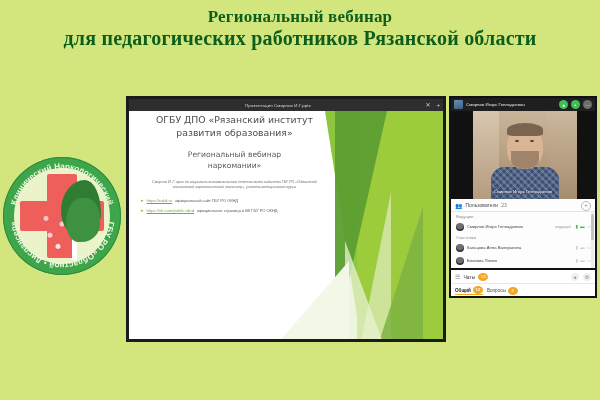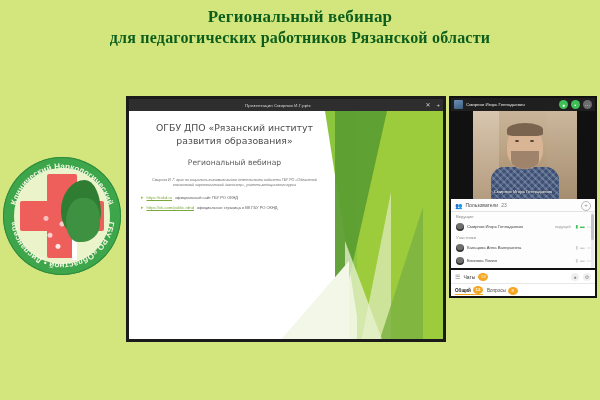--- a/index.html
+++ b/index.html
@@ -10,21 +10,21 @@
   }
 
   
   .header{
     position:absolute;left:0;top:6px;width:600px;text-align:center;
     font-family:"Liberation Serif", serif;
     font-weight:bold;color:#0d5e1c;
     letter-spacing:.2px;
   }
   .header .l1{font-size:17px;line-height:21px;}
-  .header .l2{font-size:16px;line-height:22px;}
+  .header .l2{font-size:20px;line-height:22px;}
   .header .l3{font-size:17.5px;line-height:23px;}
 
   
   .logo-wrap{
     position:absolute;left:3px;top:157px;width:118px;height:118px;
   }
   .logo-ring{
     position:absolute;inset:0;border-radius:50%;
     background:#3ea64a;
     box-shadow:0 0 0 1px #2f8a3c inset;
@@ -85,21 +85,21 @@
   
   .poly{position:absolute;top:0;}
   .p1{left:196px;width:0;height:0;border-left:36px solid transparent;border-top:231px solid #8cc63e;}
   .p2{left:228px;width:92px;height:231px;background:#9ccb3b;}
   .p3{left:206px;width:0;height:0;border-right:52px solid transparent;border-top:231px solid #5c9e31;opacity:.95;}
   .p4{left:232px;width:0;height:0;border-left:30px solid transparent;border-bottom:150px solid #cde39a;top:81px;}
   .p5{left:250px;top:96px;width:0;height:0;border-left:44px solid transparent;border-bottom:135px solid #7cb342;opacity:.85;}
   .p6{left:216px;top:130px;width:0;height:0;border-right:38px solid transparent;border-bottom:101px solid #e8f2d2;opacity:.75;}
   .p7{left:150px;top:150px;width:0;height:0;border-left:70px solid transparent;border-bottom:81px solid #f2f7e8;}
 
-  .slide-content{position:absolute;left:0;top:0;width:205px;padding:2px 6px 0 12px;box-sizing:border-box;margin-top:8px;}
+  .slide-content{position:absolute;left:0;top:0;width:205px;padding:2px 6px 0 12px;box-sizing:border-box;}
   .s-title{
     font-size:9.3px;color:#4c4c4c;text-align:center;line-height:13px;
     font-family:"DejaVu Sans", sans-serif;font-weight:400;
   }
   .s-sub{
     margin-top:11px;text-align:center;font-size:7.6px;color:#5a5a5a;line-height:10.5px;
     font-family:"DejaVu Sans", sans-serif;
   }
   .s-note{
     margin-top:9px;font-size:3.6px;color:#6b6b6b;font-style:italic;line-height:5.4px;
@@ -240,20 +240,21 @@
     <div class="poly p3"></div>
     <div class="poly p4"></div>
     <div class="poly p5"></div>
     <div class="poly p6"></div>
     <div class="poly p7"></div>
 
     <div class="slide-content">
       <div class="s-title">ОГБУ ДПО «Рязанский институт развития образования»</div>
       <div class="s-sub">
         <div>Региональный вебинар</div>
+        <div>наркомании»</div>
       </div>
       <div class="s-note">Смирнов И. Г. врач по социально-значимым видам деятельности кабинета ГБУ РО «Областной клинический наркологический диспансер», учитель-медицинского курса</div>
       <div class="s-links">
         <div class="s-link-row">
           <span class="s-bullet">▸</span>
           <span class="s-url">https://rokd.ru</span>
           <span class="s-desc">официальный сайт ГБУ РО ОКНД</span>
         </div>
         <div class="s-link-row">
           <span class="s-bullet">▸</span>

